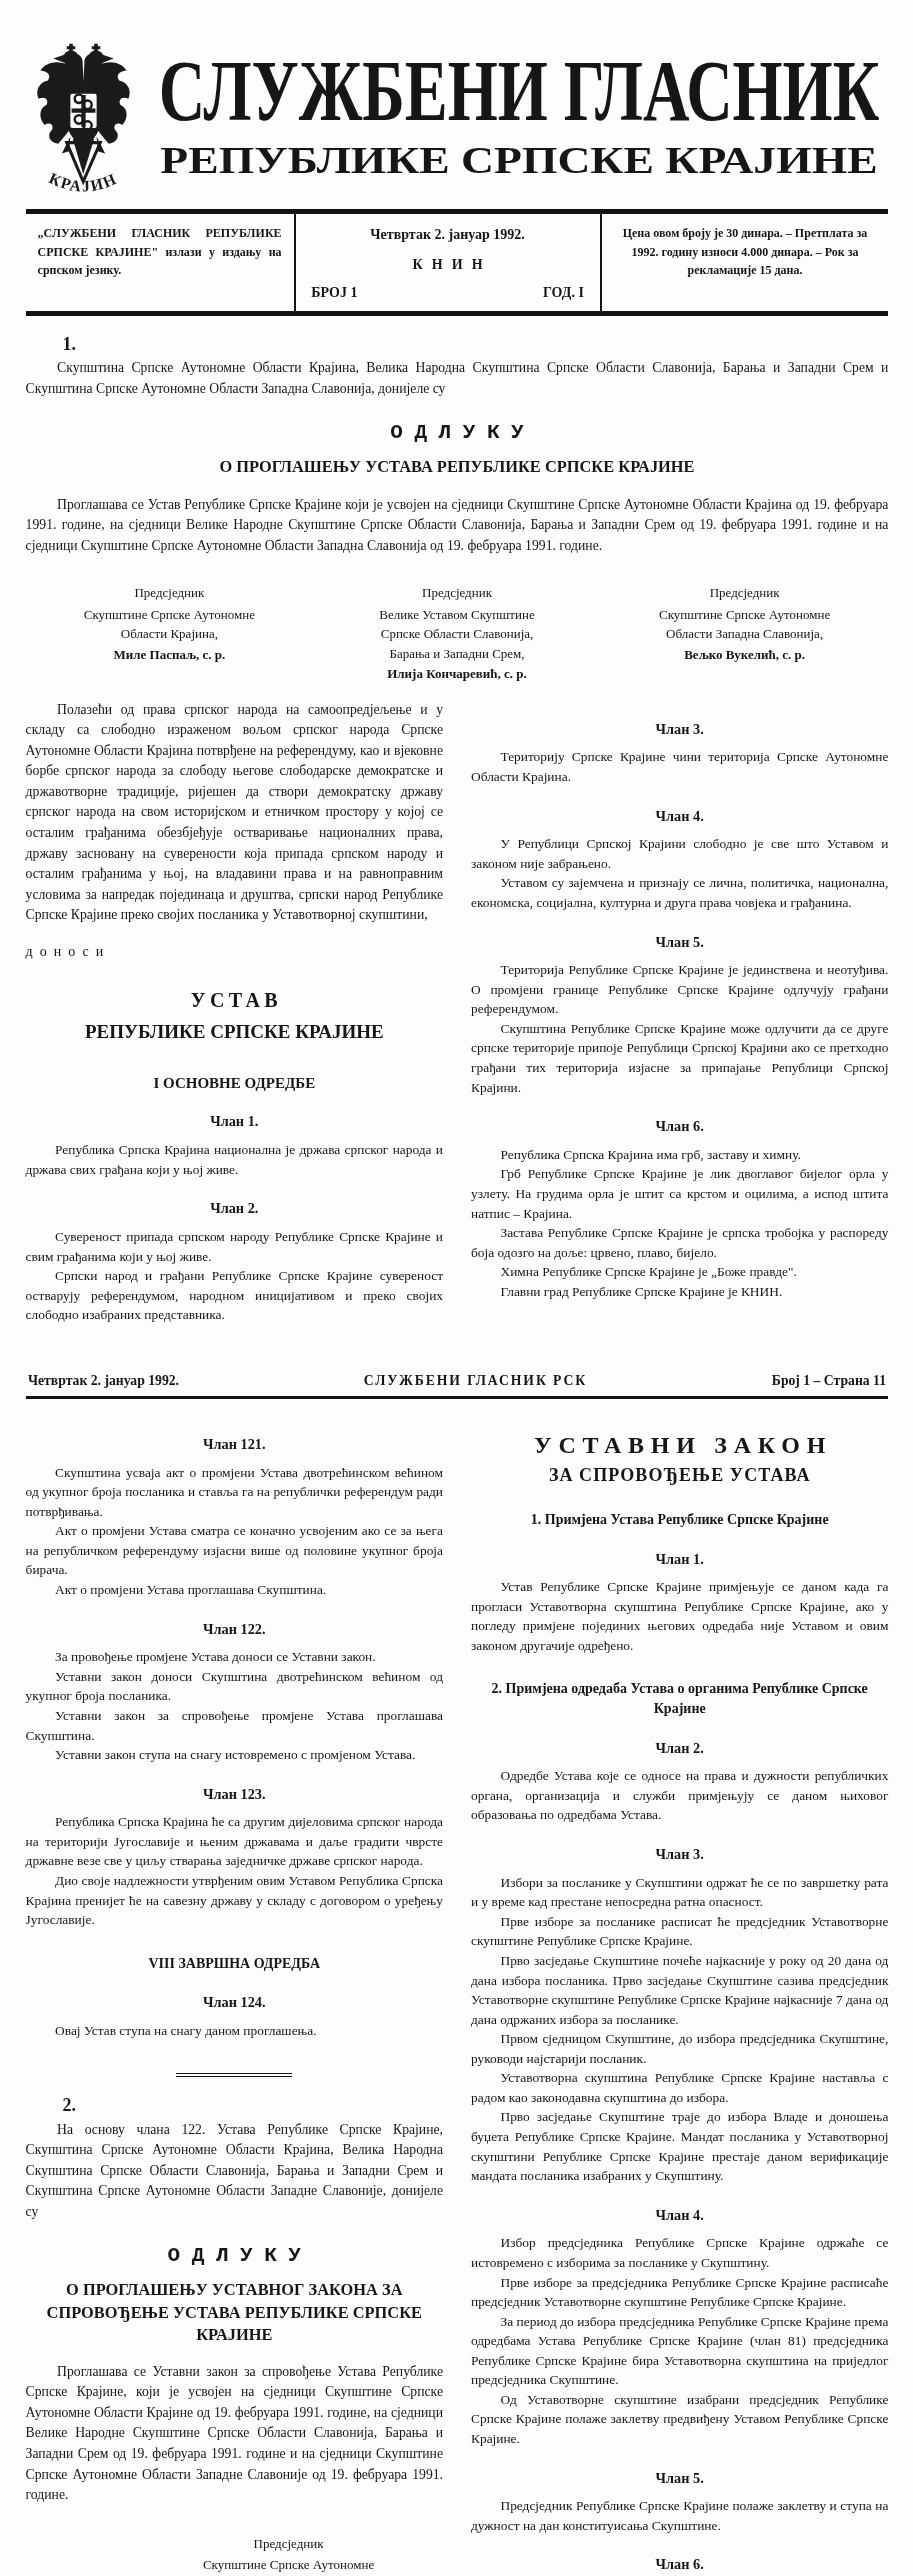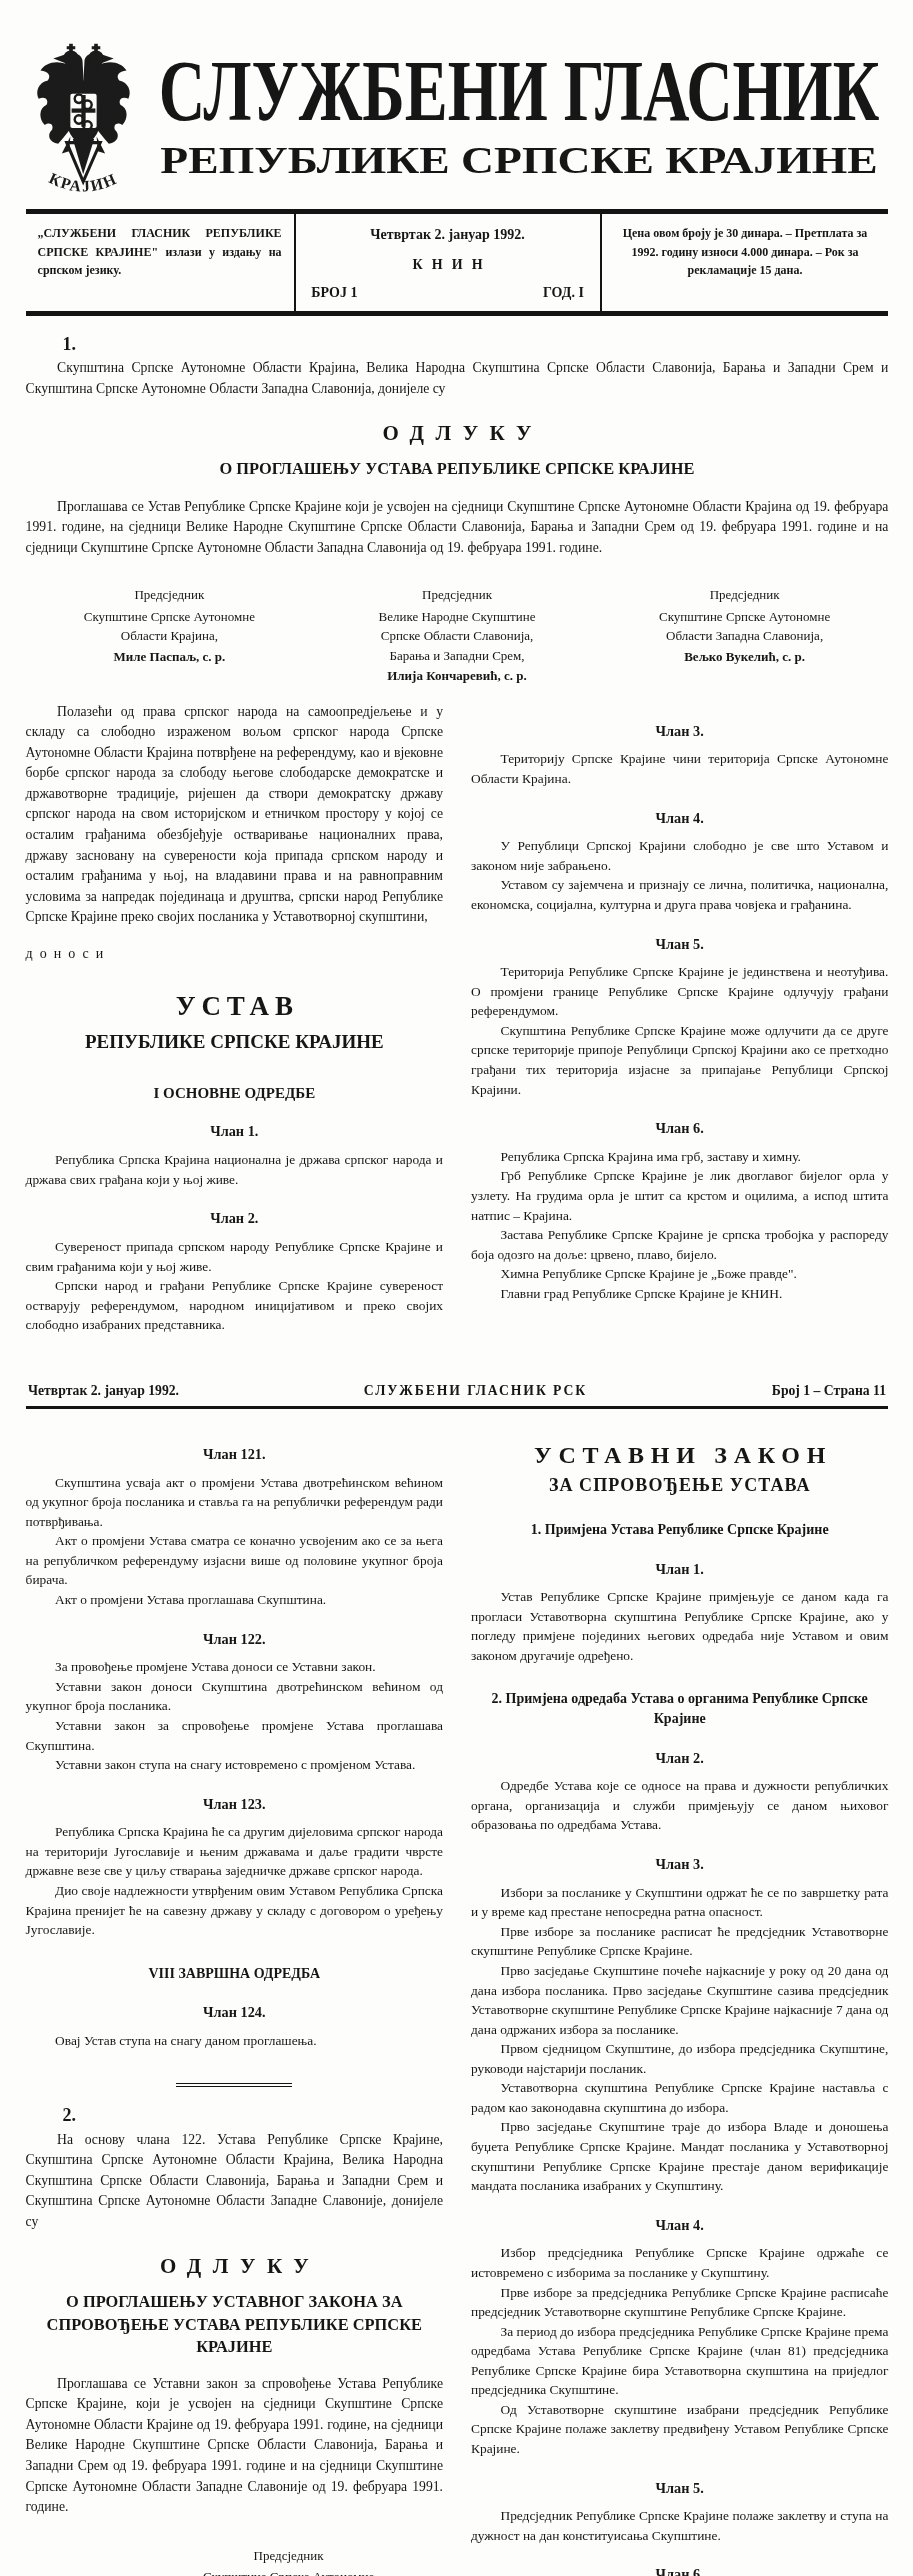--- a/index.html
+++ b/index.html
@@ -19,36 +19,36 @@
   .infobar .cell{box-sizing:border-box;padding:9.7px 12px 7.3px;font-size:12px;line-height:1.55;}
   .cell.c-left{flex:0 0 268px;text-align:justify;font-weight:600;}
   .cell.c-center{flex:0 0 308px;border-left:2.4px solid #141414;border-right:2.4px solid #141414;text-align:center;font-weight:700;}
   .cell.c-right{flex:1;text-align:center;font-weight:600;}
   .ib-date{font-size:14px;margin-bottom:8.5px;}
   .ib-city{font-size:14px;letter-spacing:.65em;text-indent:.65em;margin-bottom:6px;}
   .ib-row{display:flex;justify-content:space-between;font-size:14px;padding:0 3.7px;gap:28px;}
   
   .item-no{font-size:18px;font-weight:700;margin:18px 0 3.7px 37px;}
   p.flow{margin:0;font-size:13.7px;line-height:1.5;text-align:justify;text-indent:2.3em;}
-  .odluku{text-align:center;font-size:21px;font-weight:700;letter-spacing:.55em;text-indent:.55em;margin:22px 0 12px;}
+  .odluku{text-align:center;font-size:21px;font-weight:700;letter-spacing:.55em;text-indent:.55em;margin:22px 0 12px;font-family:Liberation Mono, monospace;}
   .odluku-sub{text-align:center;font-size:16.4px;font-weight:700;margin:0 auto 16px;max-width:670px;line-height:1.35;}
   
   .sig-row{display:flex;margin:27px 0 16px;}
   .sig-row .sig{flex:1;}
   .sig{text-align:center;font-size:13px;line-height:1.5;}
   .sig .sig-title{margin-bottom:1.8px;}
   .sig .sig-name{font-weight:700;margin-top:1.2px;}
   .sig-stack{width:74%;margin:28px 0 0 auto;}
   .sig-stack .sig{margin-bottom:28px;}
   
   .twocol{display:flex;gap:28px;margin-top:16px;}
   .twocol .col{flex:1;min-width:0;}
   .preamble{margin-top:21px;}
   .donosi{font-size:14px;letter-spacing:.5em;margin:18px 0 29px;}
-  .ustav-title{text-align:center;font-size:27px;font-weight:700;letter-spacing:.22em;text-indent:.22em;margin:22px 0 9.7px;}
+  .ustav-title{text-align:center;font-size:20px;font-weight:700;letter-spacing:.22em;text-indent:.22em;margin:22px 0 9.7px;}
   .ustav-sub{text-align:center;font-size:19px;font-weight:700;margin:0 0 21px;}
   .osnovne{text-align:center;font-size:15px;font-weight:700;margin:32px 0 3.7px;}
   .art-head{text-align:center;font-size:14.3px;font-weight:700;margin:21px 0 9.7px;}
   p.art-p{margin:0;font-size:13.4px;line-height:1.46;text-align:justify;text-indent:2.2em;}
   .sec-head{text-align:center;font-size:14px;font-weight:700;margin:24px auto 2.4px;line-height:1.4;max-width:390px;}
   
   .p2head{display:flex;justify-content:space-between;align-items:baseline;border-bottom:3.7px solid #141414;padding:4.9px 2.4px 7.3px;margin-top:43px;font-size:13.7px;}
   .p2head .ph-left{font-weight:600;}
   .p2head .ph-center{font-weight:700;letter-spacing:.14em;}
   .p2head .ph-right{font-weight:600;}
@@ -144,21 +144,21 @@
     <p class="flow">Проглашава се Устав Републике Српске Крајине који је усвојен на сједници Скупштине Српске Аутономне Области Крајина од 19. фебруара 1991. године, на сједници Велике Народне Скупштине Српске Области Славонија, Барања и Западни Срем од 19. фебруара 1991. године и на сједници Скупштине Српске Аутономне Области Западна Славонија од 19. фебруара 1991. године.</p>
     <div class="sig-row">
         <div class="sig">
           <div class="sig-title">Предсједник</div>
           <div class="sig-line">Скупштине Српске Аутономне</div>
           <div class="sig-line">Области Крајина,</div>
           <div class="sig-name">Миле Паспаљ, с. р.</div>
         </div>
         <div class="sig">
           <div class="sig-title">Предсједник</div>
-          <div class="sig-line">Велике Народне Скупштине</div>
+          <div class="sig-line">Велике Уставом Скупштине</div>
           <div class="sig-line">Српске Области Славонија,</div>
           <div class="sig-line">Барања и Западни Срем,</div>
           <div class="sig-name">Илија Кончаревић, с. р.</div>
         </div>
         <div class="sig">
           <div class="sig-title">Предсједник</div>
           <div class="sig-line">Скупштине Српске Аутономне</div>
           <div class="sig-line">Области Западна Славонија,</div>
           <div class="sig-name">Вељко Вукелић, с. р.</div>
         </div>

